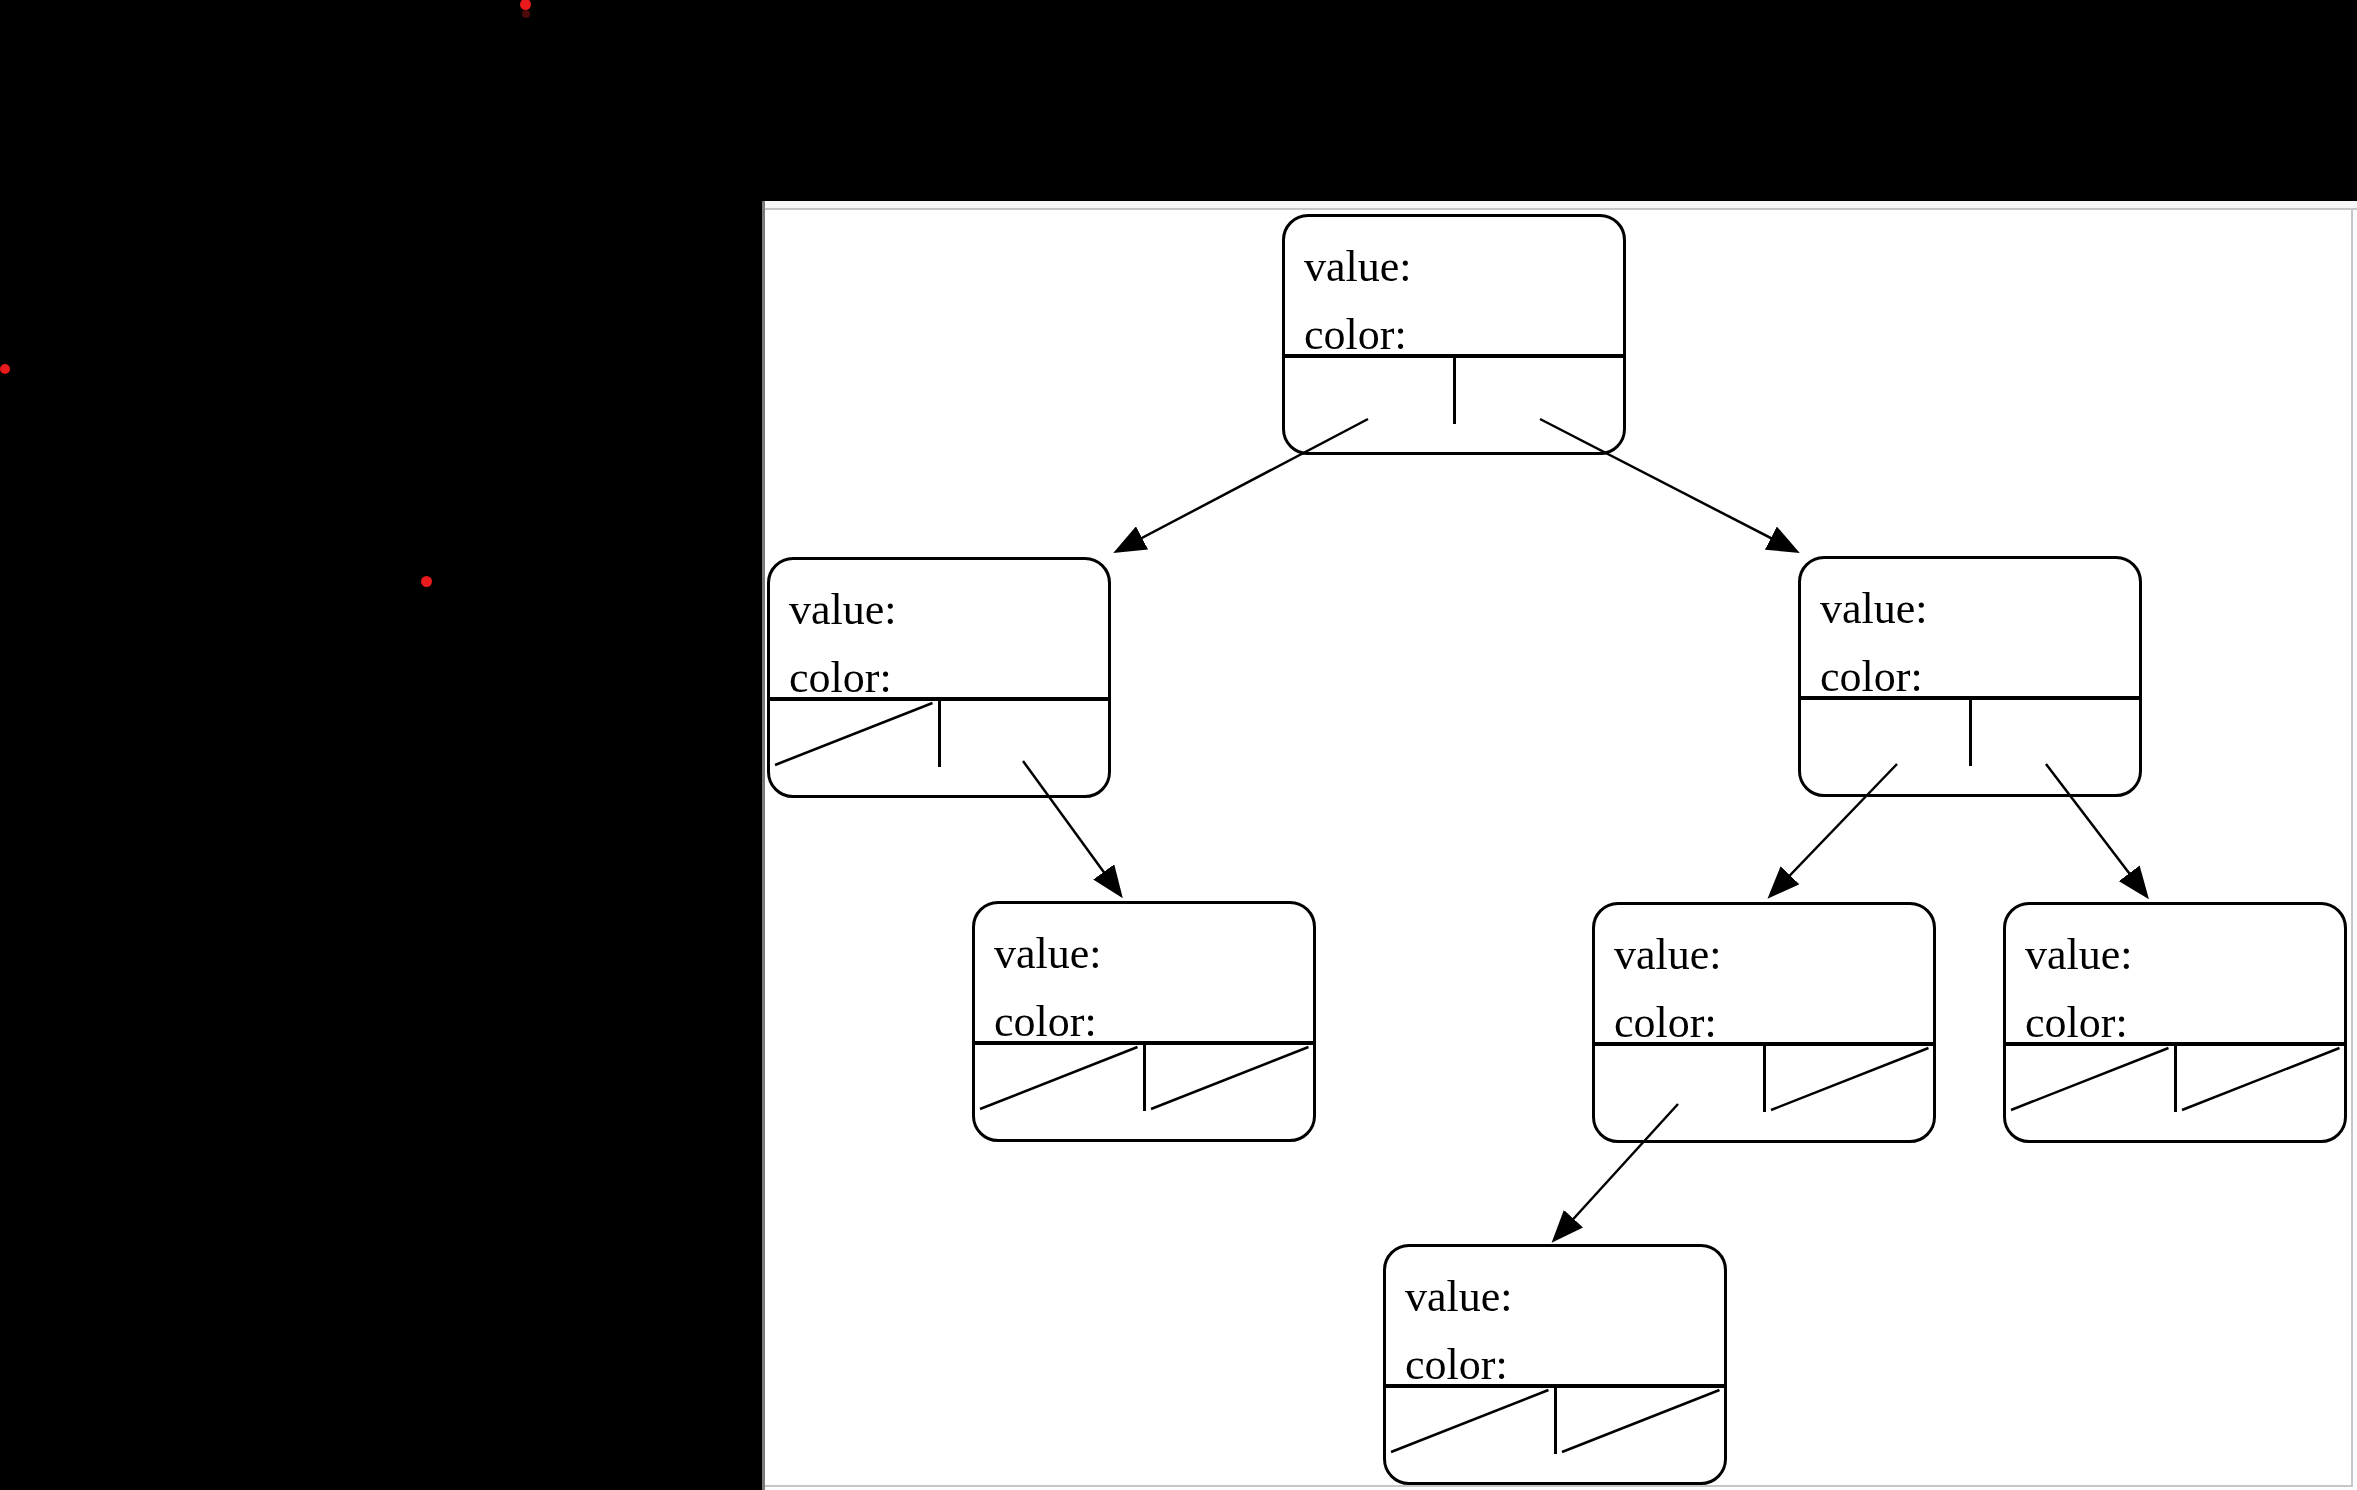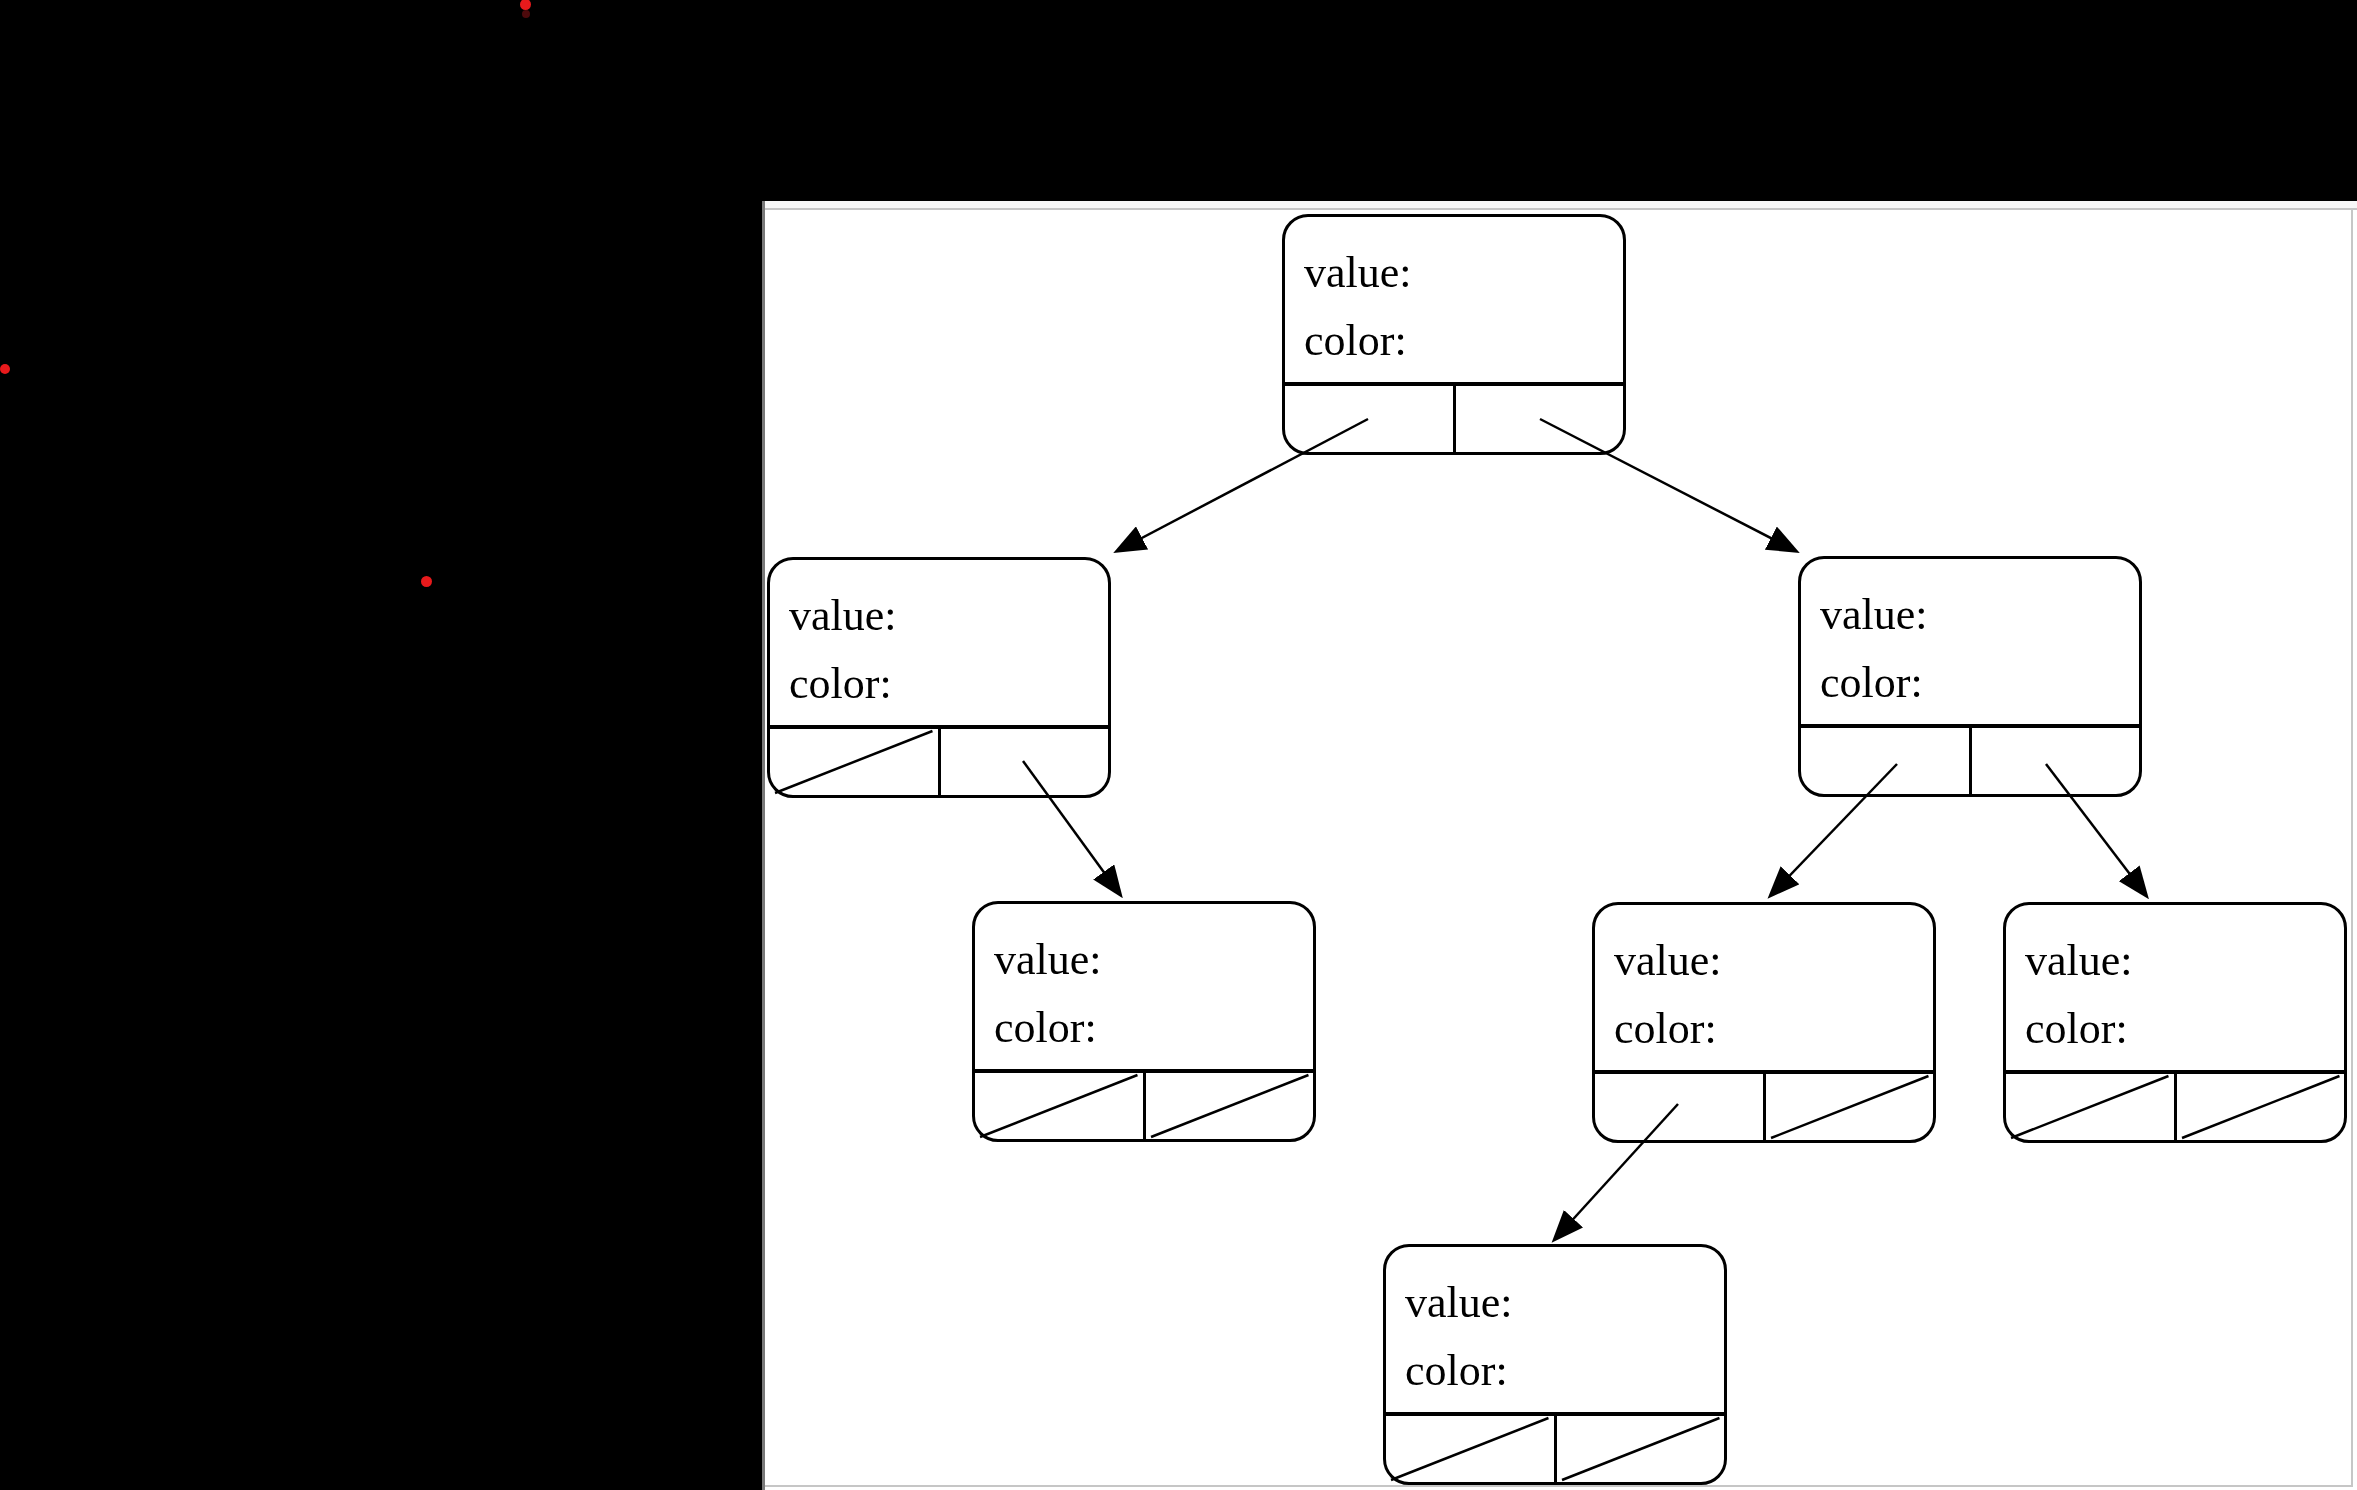--- a/index.html
+++ b/index.html
@@ -40,23 +40,23 @@
   
   .node {
     position: absolute;
     width: 344px; height: 241px;
     box-sizing: border-box;
     border: 3px solid #000;
     border-radius: 26px;
     background: #fff;
   }
   .node-body {
-    height: 165px;
+    height: 137px;
     box-sizing: border-box;
-    padding: 22px 0 0 19px;
+    padding: 16px 0 0 19px;
   }
   .field {
     font-size: 44px;
     line-height: 68px;
     color: #000;
     white-space: nowrap;
   }
   .pointers {
     display: flex;
     height: 70px;

